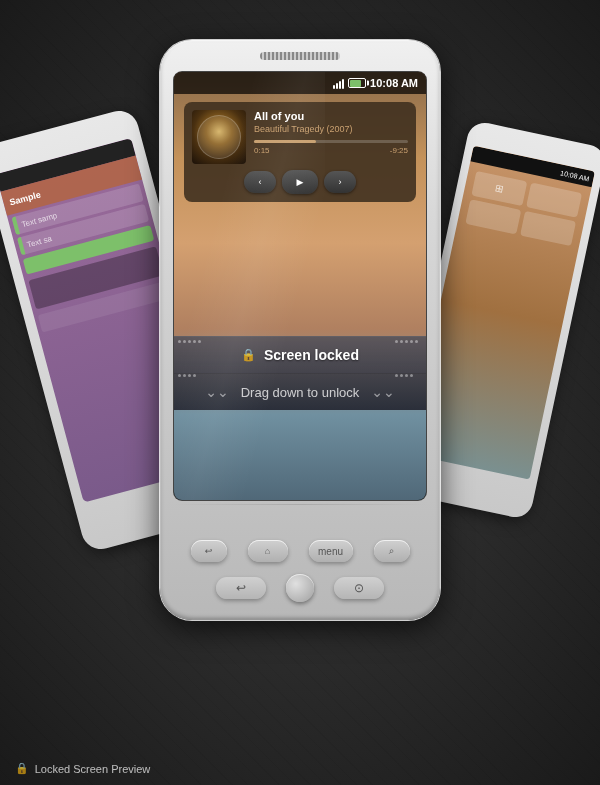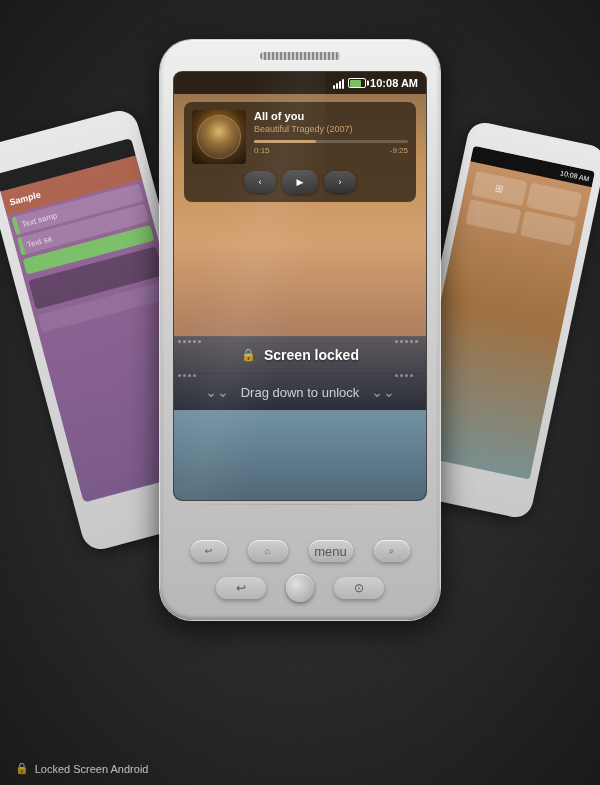--- a/index.html
+++ b/index.html
@@ -463,21 +463,21 @@
       display: flex;
       align-items: center;
       justify-content: center;
       color: #555;
       font-size: 9px;
       box-shadow: 0 2px 4px rgba(0,0,0,0.3), inset 0 1px rgba(255,255,255,0.7);
     }
 
     .hw-btn-back { width: 36px; }
     .hw-btn-home { width: 40px; }
-    .hw-btn-menu { width: 44px; font-size: 13px; }
+    .hw-btn-menu { width: 44px; font-size: 10px; }
     .hw-btn-search { width: 36px; }
 
     
     .trackball-area {
       position: absolute;
       bottom: 18px;
       left: 0;
       right: 0;
       display: flex;
       align-items: center;
@@ -733,15 +733,15 @@
         <span style="font-size:12px;">⊙</span>
       </div>
     </div>
 
   </div>
 </div>
 
 <div class="footer">
   <div class="footer-left">
     <span class="footer-lock-icon">🔒</span>
-    <span>Locked Screen Android</span>
+    <span>Locked Screen Preview</span>
   </div>
 </div>
 
 </body></html>

